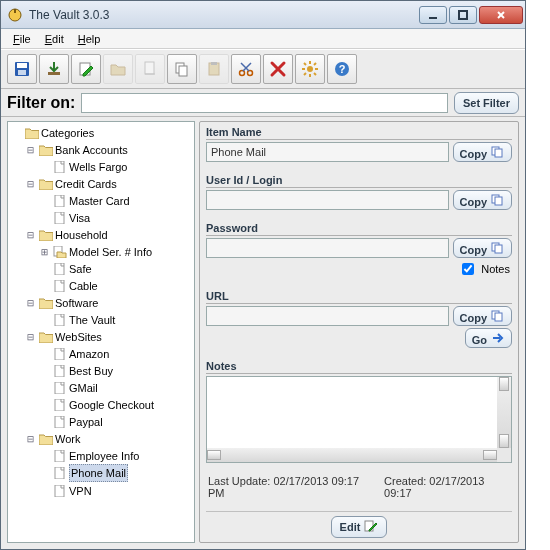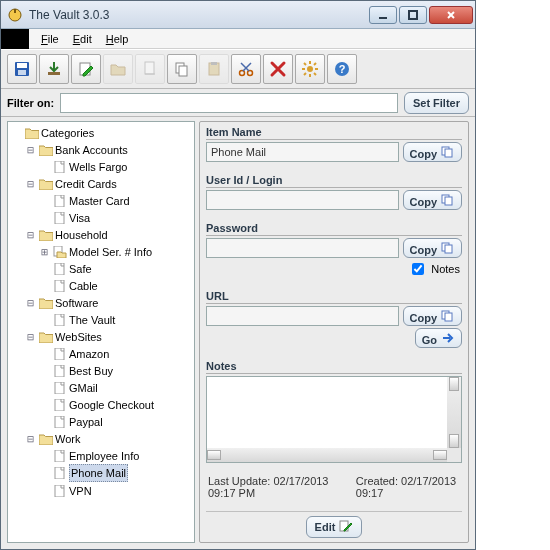--- a/index.html
+++ b/index.html
@@ -7,23 +7,23 @@
     margin: 0;
     font-family: Tahoma, Arial, sans-serif;
     font-size: 11px;
     background: #fff;
     width: 550px;
     height: 550px;
     overflow: hidden;
   }
   
   .window {
-    width: 476px; height: 550px;
+    width: 526px; height: 550px;
     border: 1px solid #5a6a7a;
-    background: #000000;
+    background: #e5e5e5;
     display: flex; flex-direction: column;
   }
   .titlebar {
     height: 28px;
     background: linear-gradient(#e8eef7, #cfdae8);
     border-bottom: 1px solid #9aaec0;
     display: flex; align-items: center;
     padding: 0 2px 0 6px;
   }
   .title-icon {
@@ -43,21 +43,21 @@
     width: 44px;
     background: linear-gradient(#e98a7d, #c84b3b);
     color: #fff; border-color: #933;
   }
   
   .menubar {
     height: 20px;
     background: #f5f5f5;
     border-bottom: 1px solid #d0d0d0;
     display: flex; align-items: center;
-    padding: 0 6px; gap: 2px; margin-left: 28px;
+    padding: 0 6px; gap: 2px;
   }
   .menu-item { padding: 2px 6px; }
   .menu-item u { text-decoration: underline; }
   
   .toolbar {
     height: 40px;
     background: #ececec;
     border-top: 1px solid #fff;
     border-bottom: 1px solid #b8b8b8;
     display: flex; align-items: center;
@@ -74,21 +74,21 @@
   .tbtn svg { width: 18px; height: 18px; }
   
   .filterbar {
     height: 28px;
     display: flex; align-items: center;
     padding: 3px 6px;
     border-bottom: 1px solid #b8b8b8;
     background: #ececec;
     gap: 6px;
   }
-  .filterbar label { font-weight: bold; font-size:11px; }
+  .filterbar label { font-weight: bold; font-size:16px; }
   .filterbar input {
     flex: 1; height: 20px;
     border: 1px solid #9aa;
     background: #fff;
     padding: 0 4px;
     font-size: 11px;
   }
   .btn {
     border: 1px solid #8899aa;
     border-radius: 6px;

